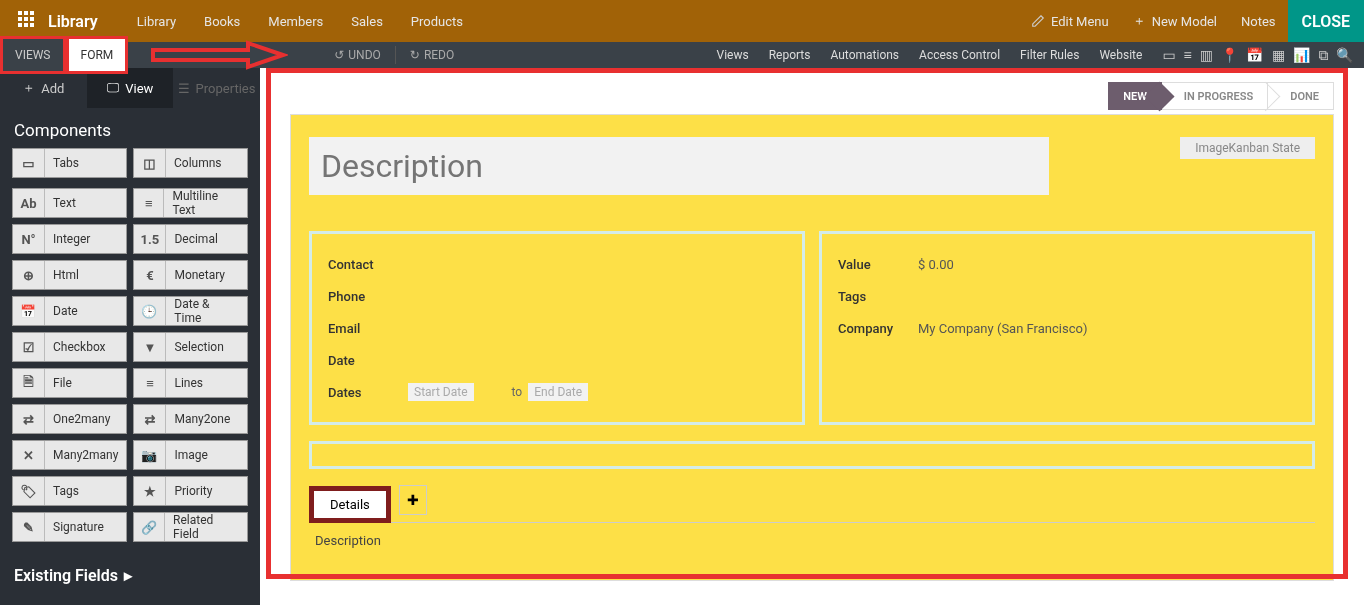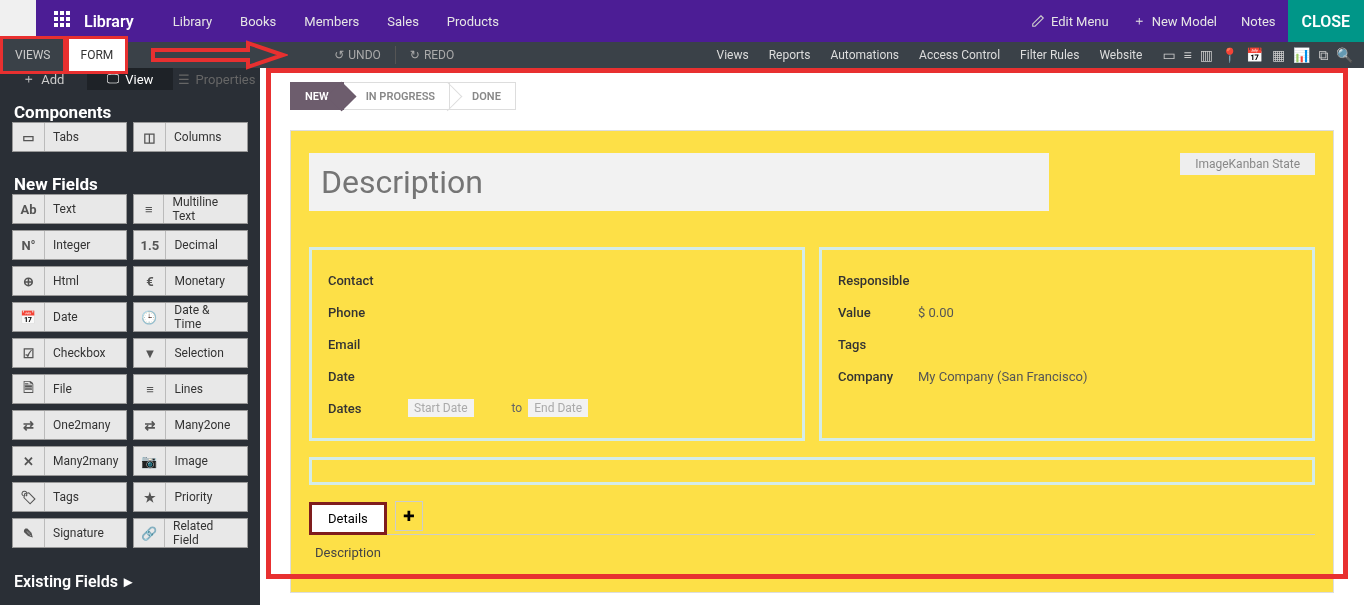--- a/index.html
+++ b/index.html
@@ -1,20 +1,20 @@
 <!DOCTYPE html>
 <html><head>
 <meta charset="utf-8">
 <style>
 * { box-sizing: border-box; margin: 0; padding: 0; font-family: -apple-system, BlinkMacSystemFont, "Segoe UI", Roboto, Arial, sans-serif; }
 body { background: #f0f0f0; width: 1364px; height: 605px; overflow: hidden; }
 .app { display: flex; flex-direction: column; width: 100%; height: 100%; }
 
 
-.menubar { background: #4c1d95; height: 42px; display: flex; align-items: center; color: #fff; font-size: 13px; margin-left: 36px; }
+.menubar { background: #a16207; height: 42px; display: flex; align-items: center; color: #fff; font-size: 13px; }
 .menubar .apps-icon { width: 20px; height: 20px; margin: 0 10px 0 18px; display: grid; grid-template-columns: repeat(3,4px); grid-template-rows: repeat(3,4px); gap: 2px; }
 .menubar .apps-icon span { background: #fff; width:4px; height:4px; }
 .menubar .brand { font-weight: 600; font-size: 16px; margin-right: 25px; }
 .menubar .menu-item { padding: 0 14px; cursor: pointer; color: #e5e5e5; }
 .menubar .spacer { flex: 1; }
 .menubar .right-item { padding: 0 12px; cursor: pointer; color: #e5e5e5; display: flex; align-items: center; gap: 6px; }
 .menubar .close-btn { background: #009688; height: 54px; display: flex; align-items: center; padding: 0 14px; font-weight: 600; font-size: 16px; }
 
 
 .toolbar { background: #3a4148; height: 26px; display: flex; align-items: center; color: #ccc; font-size: 12px; position: relative; }
@@ -32,52 +32,52 @@
 
 
 .main { display: flex; flex: 1; overflow: hidden; }
 
 
 .sidebar { width: 260px; background: #2a2f36; color: #ddd; display: flex; flex-direction: column; overflow-y: auto; }
 .sidebar .mode-tabs { display: flex; height: 40px; }
 .sidebar .mode-tabs .mtab { flex: 1; display: flex; align-items: center; justify-content: center; gap: 6px; font-size: 13px; cursor: pointer; color: #ccc; }
 .sidebar .mode-tabs .mtab.active { background: #1e2227; color: #fff; }
 .sidebar .mode-tabs .mtab.disabled { color: #666; }
-.sidebar .section-title { font-size: 17px; font-weight: 700; color: #fff; padding: 12px 14px 0; }
+.sidebar .section-title { font-size: 17px; font-weight: 400; color: #fff; padding: 12px 14px 8px; }
 .sidebar .tile-grid { display: grid; grid-template-columns: 1fr 1fr; gap: 6px; padding: 0 12px 10px; }
 .sidebar .tile { background: #e8e8e8; color: #333; height: 30px; display: flex; align-items: center; border: 1px solid #999; cursor: pointer; font-size: 12px; }
 .sidebar .tile .tile-icon { width: 32px; display: flex; align-items: center; justify-content: center; border-right: 1px solid #bbb; height: 100%; font-size: 13px; color: #555; font-weight: bold; }
 .sidebar .tile .tile-label { padding: 0 8px; }
 .sidebar .existing { padding: 14px 14px; font-size: 16px; font-weight: 600; color: #fff; display: flex; align-items: center; gap: 6px; cursor: pointer; }
 
 
 .canvas-wrap { flex: 1; overflow: auto; background: #fff; position: relative; }
 .red-box { position: absolute; top: 0; left: 6px; right: 16px; bottom: 26px; border: 5px solid #e83030; pointer-events: none; z-index: 10; }
 .canvas { padding: 14px 30px; }
-.status-bar { display: flex; margin-bottom: 20px; }
+.status-bar { display: flex; justify-content: flex-end; margin-bottom: 4px; }
 .status-step { height: 28px; display: flex; align-items: center; padding: 0 14px; font-size: 11px; font-weight: 600; color: #888; border: 1px solid #ddd; position: relative; cursor: pointer; }
 .status-step.active { background: #6d5d6d; color: #fff; border-color: #6d5d6d; }
 .status-step:not(:last-child)::after { content: ''; position: absolute; right: -9px; top: 3px; width: 20px; height: 20px; transform: rotate(45deg); border-top: 1px solid #ddd; border-right: 1px solid #ddd; background: inherit; z-index: 1; }
 .status-step.active:not(:last-child)::after { background: #6d5d6d; border-color: #6d5d6d; }
 .status-step + .status-step { border-left: none; padding-left: 22px; }
 
 .form-sheet { border: 1px solid #ddd; padding: 22px 18px; background: #fde047; }
 .title-row { display: flex; align-items: flex-start; gap: 20px; margin-bottom: 20px; }
 .title-input { flex: 0 0 740px; background: #f2f2f2; border: none; height: 58px; font-size: 32px; color: #aaa; padding: 0 12px; }
 .image-kanban { background: #eee; color: #888; font-size: 12px; padding: 4px 15px; margin-left: auto; }
 .cols { display: flex; gap: 14px; margin-top: 36px; }
 .col { flex: 1; border: 3px solid #d4ece8; padding: 14px 16px; }
 .field-row { display: flex; align-items: center; height: 32px; font-size: 13px; }
 .field-row .flabel { width: 80px; color: #333; font-weight: 500; }
 .field-row .fval { color: #555; }
 .field-row .placeholder { color: #aaa; background: #f2f2f2; padding: 2px 6px; font-size: 12px; }
 .field-row .to-sep { margin: 0 6px; color: #666; font-size: 12px; padding-left: 32px; }
 .blank-band { border: 3px solid #d4ece8; height: 28px; margin: 16px 0; }
 .tabs-row { display: flex; gap: 8px; margin-top: 8px; }
-.form-tab { border: 3px solid #7f1d1d; padding: 6px 16px; font-size: 13px; cursor: pointer; background: #fff; position: relative; top: 1px; }
+.form-tab { border: 5px solid #7f1d1d; padding: 6px 16px; font-size: 13px; cursor: pointer; background: #fff; position: relative; top: 1px; }
 .add-tab { border: 1px solid #ccc; width: 28px; height: 30px; display: flex; align-items: center; justify-content: center; cursor: pointer; font-size: 14px; }
 .tab-content { border-top: 1px solid #ccc; padding: 10px 6px; }
 .tab-content .desc-label { font-size: 13px; color: #444; }
 
 svg.icon { width: 14px; height: 14px; }
 </style>
 </head>
 <body>
 
 <div class="app">
@@ -175,21 +175,20 @@
           <div class="tile">
             <div class="tile-icon">▭</div>
             <div class="tile-label">Tabs</div>
           </div>
           <div class="tile">
             <div class="tile-icon">◫</div>
             <div class="tile-label">Columns</div>
           </div>
         </div>
 
-      <div class="section-title">New Fields</div>
       <div class="tile-grid" id="fields-grid">
           <div class="tile">
             <div class="tile-icon">Ab</div>
             <div class="tile-label">Text</div>
           </div>
           <div class="tile">
             <div class="tile-icon">≡</div>
             <div class="tile-label">Multiline Text</div>
           </div>
           <div class="tile">
@@ -303,23 +302,20 @@
                 </div>
               <div class="field-row">
                 <div class="flabel">Dates</div>
                 <span class="placeholder">Start Date</span>
                 <span class="to-sep">to</span>
                 <span class="placeholder">End Date</span>
               </div>
             </div>
             <div class="col">
               <div class="field-row">
-                  <div class="flabel">Responsible</div>
-                </div>
-              <div class="field-row">
                   <div class="flabel">Value</div>
                   <div class="fval">$ 0.00</div>
                 </div>
               <div class="field-row">
                   <div class="flabel">Tags</div>
                 </div>
               <div class="field-row">
                   <div class="flabel">Company</div>
                   <div class="fval">My Company (San Francisco)</div>
                 </div>

